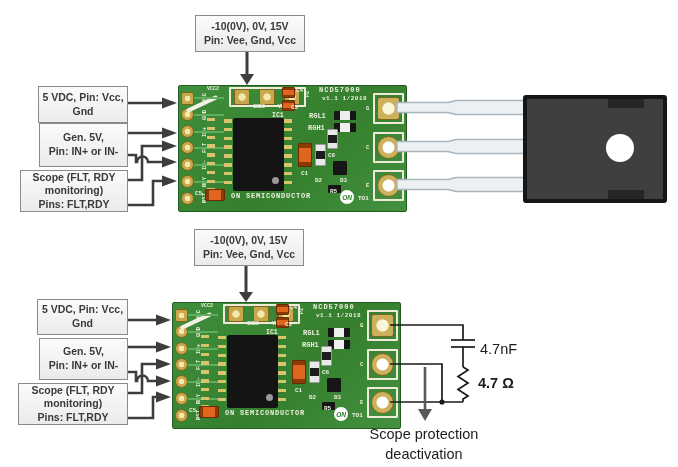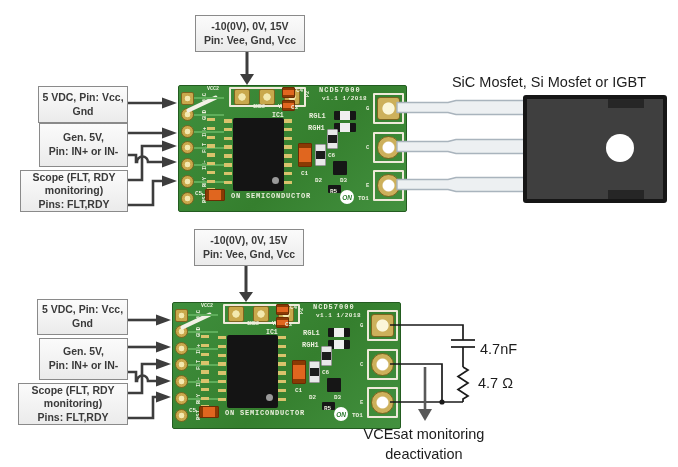--- a/index.html
+++ b/index.html
@@ -56,21 +56,20 @@
 
   <div class="abox" style="left:195px;top:15px;width:110px;height:37px;">-10(0V), 0V, 15V
 Pin: Vee, Gnd, Vcc</div>
   <div class="abox" style="left:38px;top:86px;width:90px;height:37px;">5 VDC, Pin: Vcc,
 Gnd</div>
   <div class="abox" style="left:39px;top:123px;width:89px;height:44px;">Gen. 5V,
 Pin: IN+ or IN-</div>
   <div class="abox" style="left:20px;top:170px;width:108px;height:42px;">Scope (FLT, RDY
 monitoring)
 Pins: FLT,RDY</div>
-  <div class="biglabel" style="left:436px;top:72px;width:226px;">SiC Mosfet, Si Mosfet or IGBT</div>
 
   <div class="pcbwrap" id="pcb-mount-top" style="left:178px;top:85px;">
   <div class="pcb">
 
     <div class="pads" style="left:1.5px;top:5.5px;"></div>
     <div class="padr" style="left:1.5px;top:22px;"></div>
     <div class="padr" style="left:1.5px;top:39px;"></div>
     <div class="padr" style="left:1.5px;top:55px;"></div>
     <div class="padr" style="left:1.5px;top:72px;"></div>
     <div class="padr" style="left:1.5px;top:89px;"></div>
@@ -241,22 +240,22 @@
     <div class="bigpads" style="left:198px;top:11px;"></div>
     <div class="bigpadr" style="left:198px;top:50px;"></div>
     <div class="bigpadr" style="left:198px;top:88px;"></div>
     <div class="silk" style="left:187px;top:19px;font-size:5.5px;">G</div>
     <div class="silk" style="left:187px;top:58px;font-size:5.5px;">C</div>
     <div class="silk" style="left:187px;top:96px;font-size:5.5px;">E</div>
   </div>
 </div>
 
   <div class="biglabel" style="left:480px;top:339px;text-align:left;">4.7nF</div>
-  <div class="biglabel" style="left:478px;top:373px;text-align:left;">4.7 Ω</div>
-  <div class="biglabel" style="left:339px;top:424px;width:170px;">VCEsat monitoring
+  <div class="biglabel" style="left:478px;top:373px;text-align:left;font-weight:bold;">4.7 Ω</div>
+  <div class="biglabel" style="left:339px;top:424px;width:170px;">Scope protection
 deactivation</div>
 
   <svg class="overlay" width="678" height="467" viewBox="0 0 678 467">
 
     <g stroke="#3d3d3d" stroke-width="3" fill="#3d3d3d">
       <path d="M247,52 V74" fill="none"></path>
       <polygon points="240,74 254,74 247,85" stroke="none"></polygon>
     </g>
 
     <g stroke="#3d3d3d" stroke-width="2.6" fill="none">

